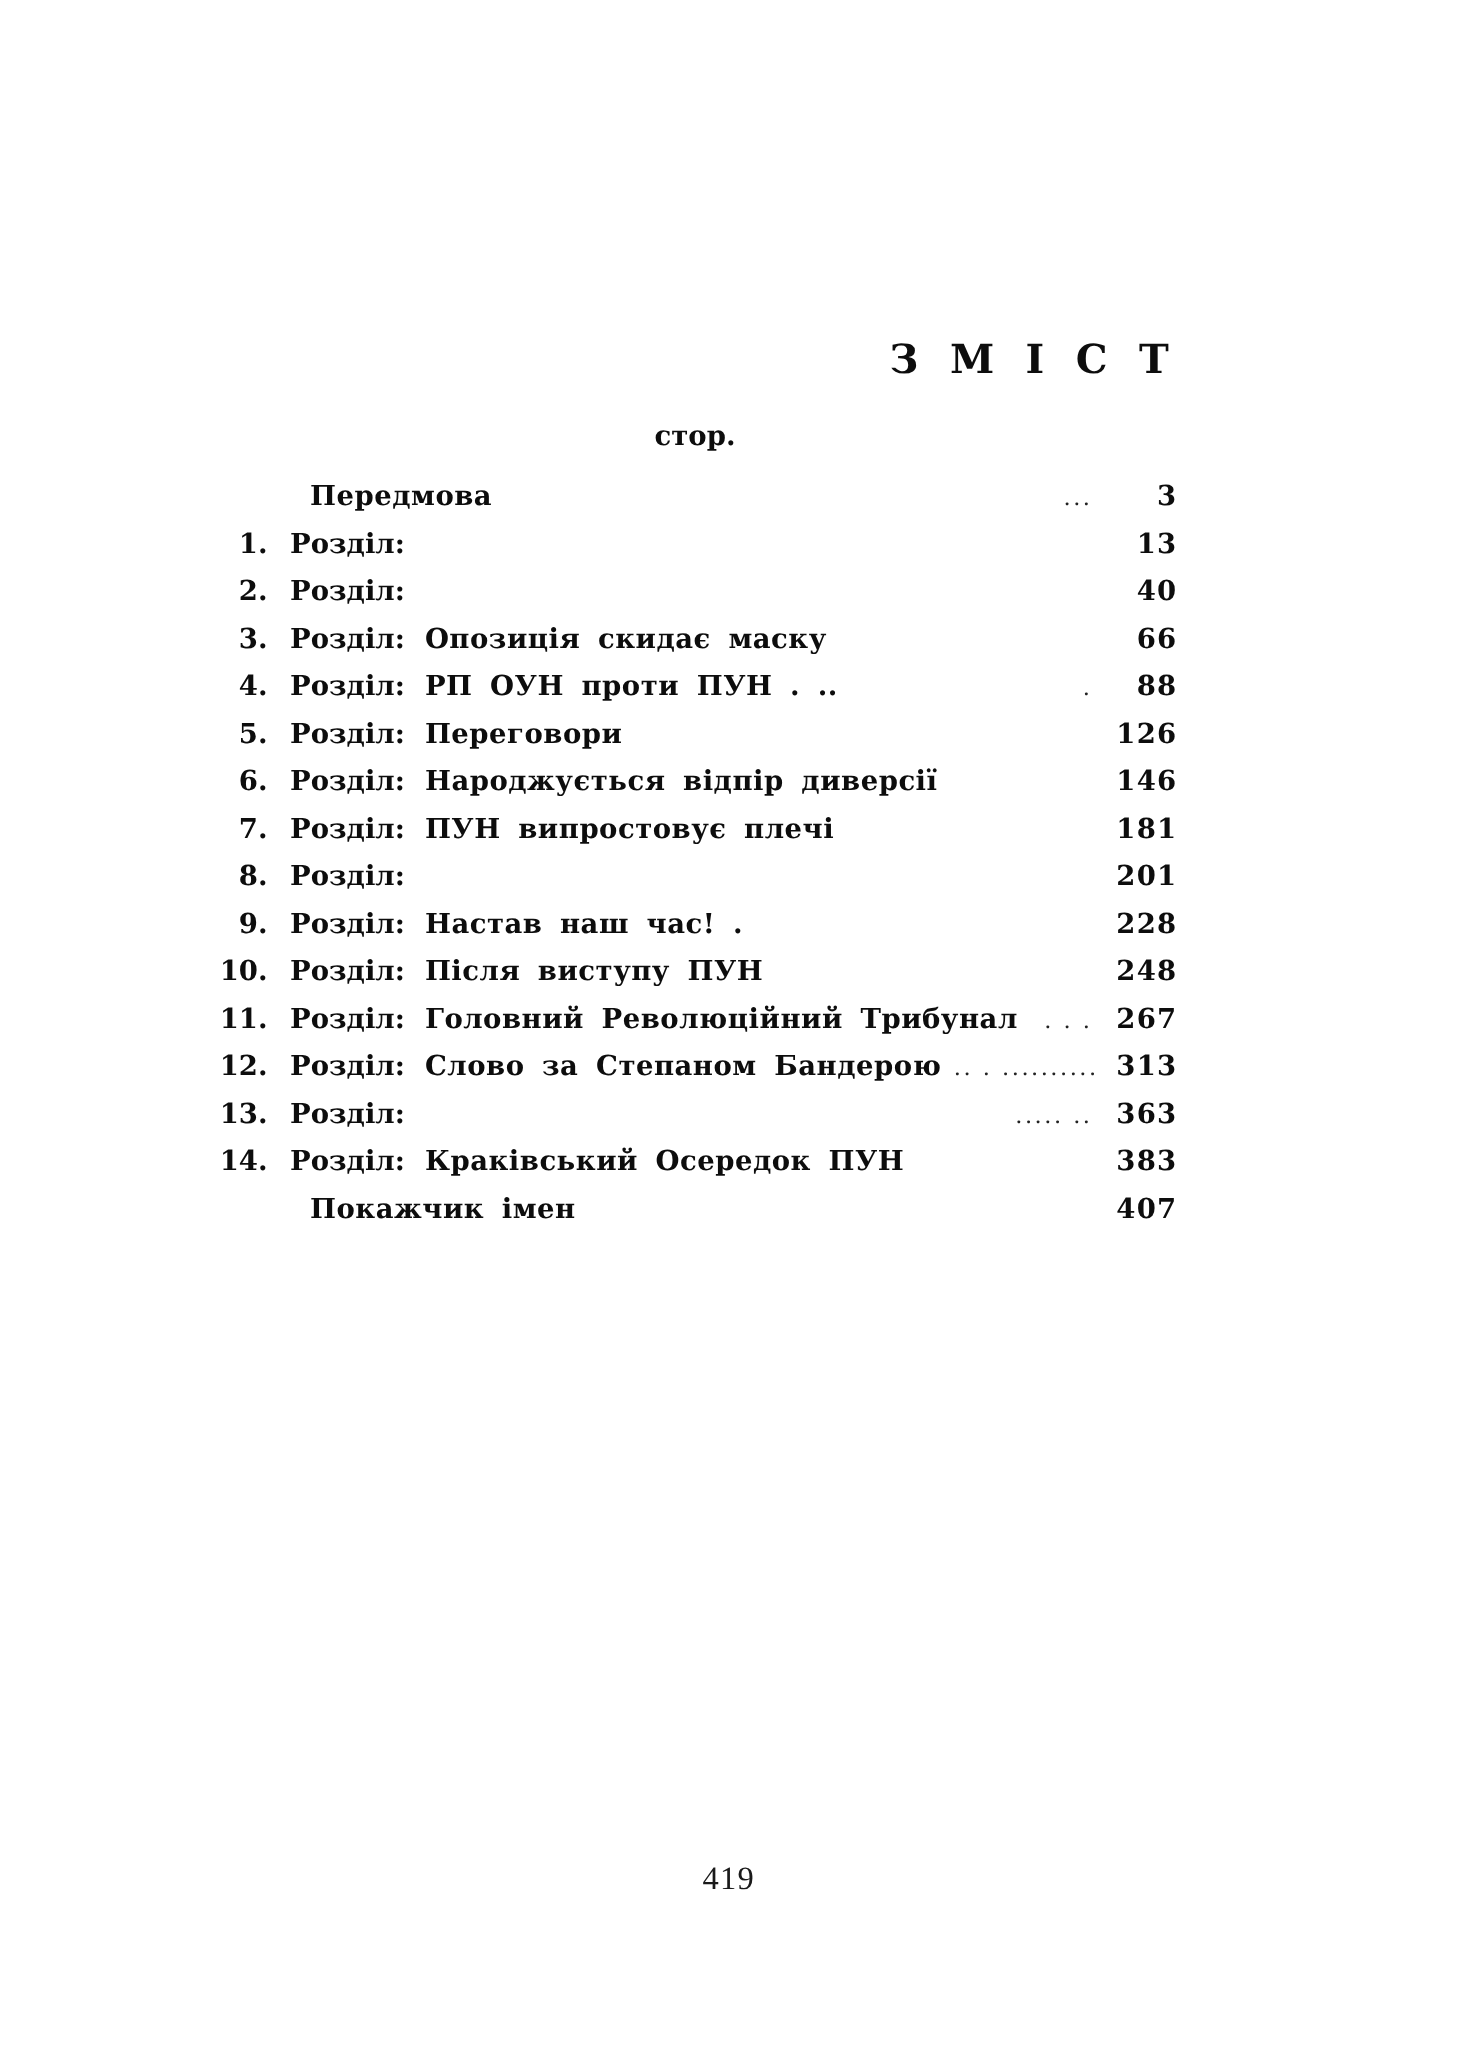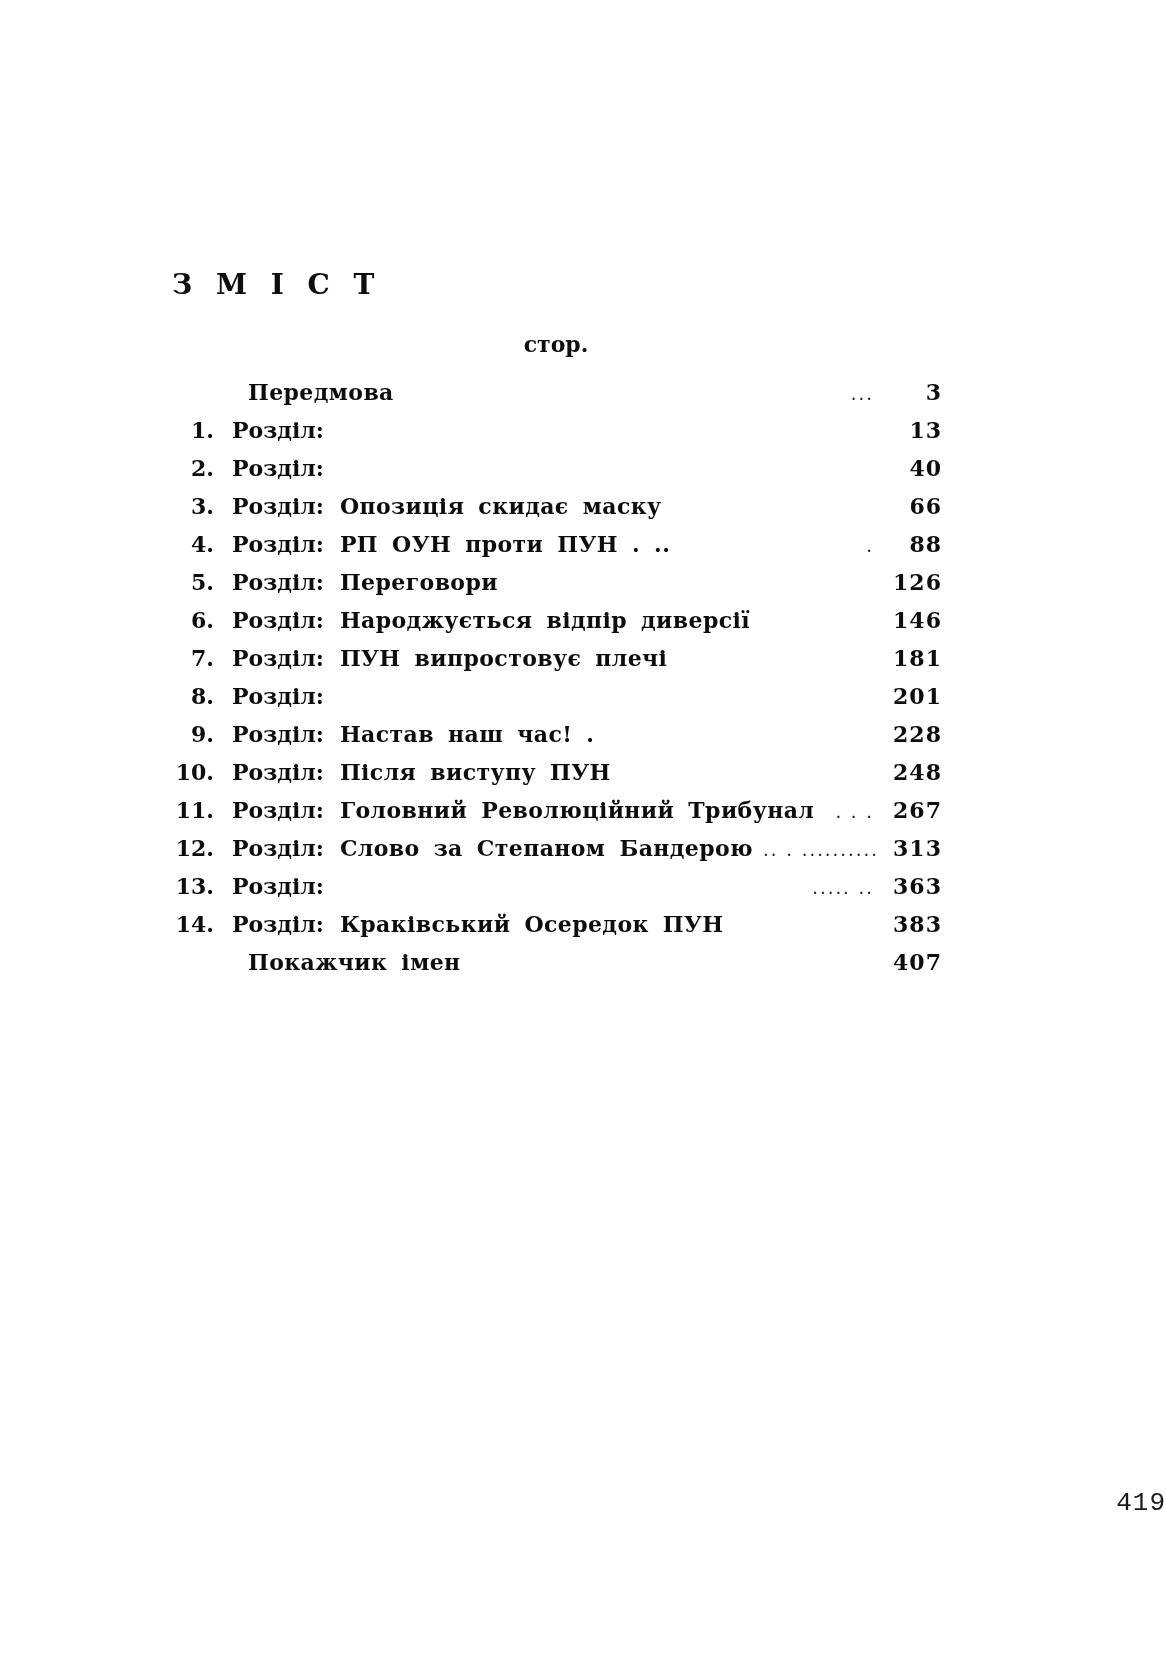--- a/index.html
+++ b/index.html
@@ -14,22 +14,22 @@
     background: #ffffff;
     color: #0d0d0d;
     overflow: hidden;
   }
   .content {
     position: absolute;
     left: 172px; top: 268px;
     width: 770px;
   }
   .doc-title {
-    text-align: left;
-    font-size: 28px;
+    text-align: right;
+    font-size: 32px;
     font-weight: bold;
     letter-spacing: 7px;
     margin: 0 0 30px 0;
     white-space: nowrap;
   }
   .col-header {
     text-align: center;
     font-size: 22px;
     font-weight: bold;
     margin-bottom: 22px;
@@ -70,22 +70,22 @@
     flex: 0 0 62px;
     width: 62px;
     text-align: right;
     letter-spacing: 1px;
   }
   .footer-page-number {
     position: absolute;
     top: 1488px;
     left: 0;
     width: 100%;
-    text-align: right;
-    font-family: Liberation Mono, monospace;
+    text-align: center;
+    font-family: Liberation Serif, serif;
     font-size: 26px;
     color: #1a1a1a;
     letter-spacing: 1px;
   }
 </style>
 </head>
 <body>
 
 <div class="sheet">
   <div class="content">

